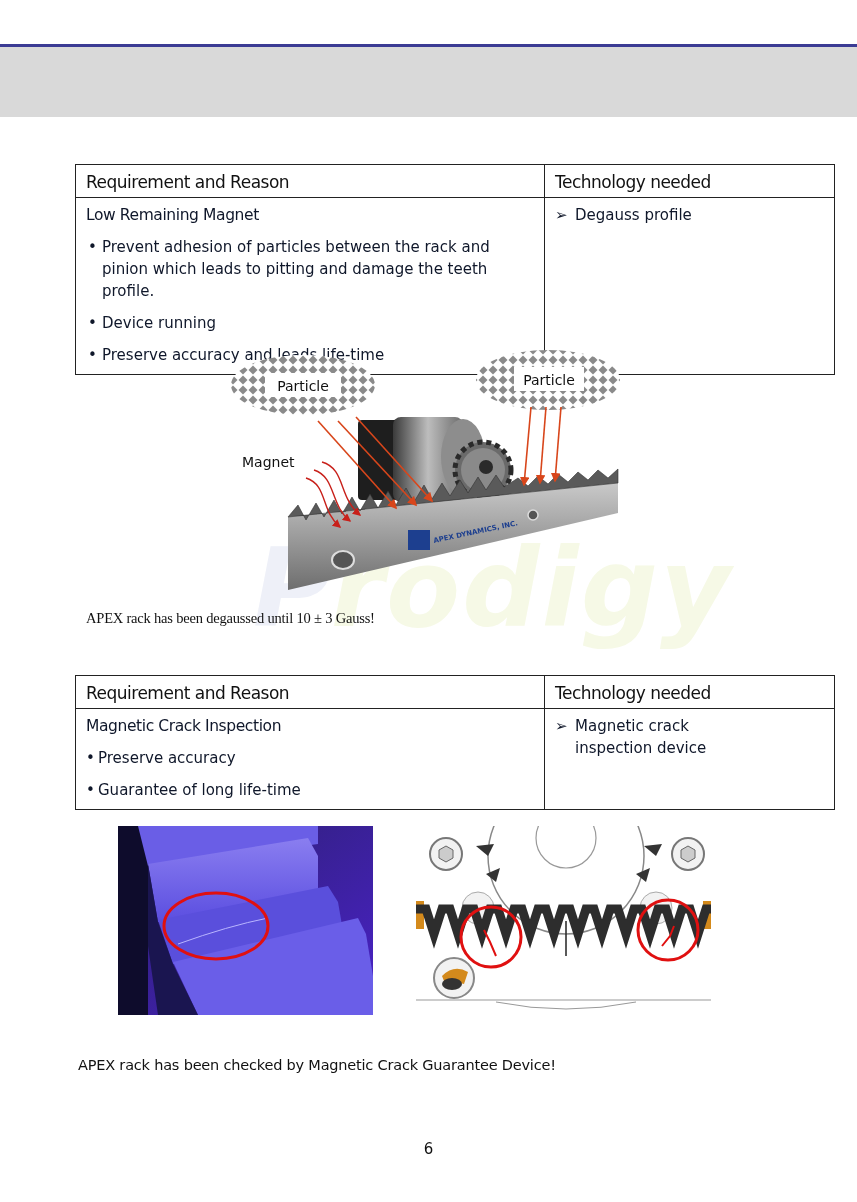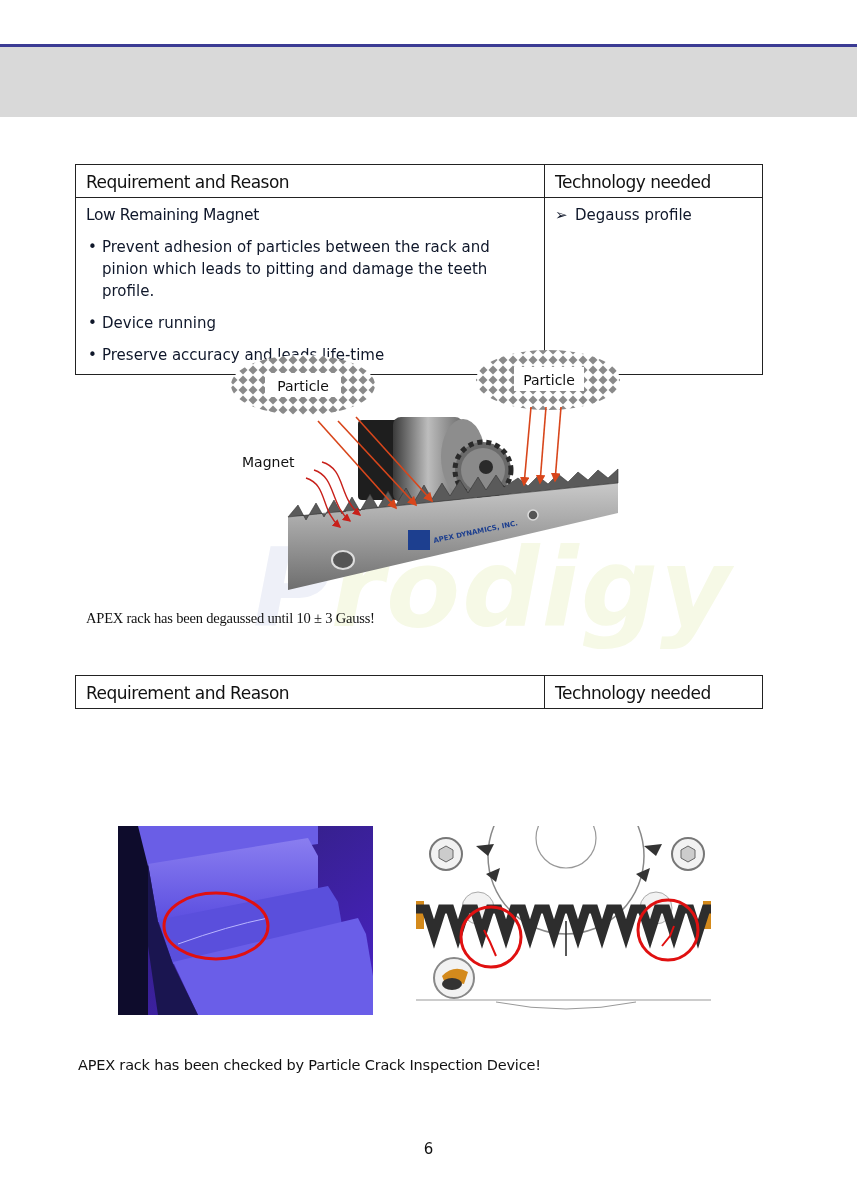--- a/index.html
+++ b/index.html
@@ -8,21 +8,21 @@
     background:#ffffff; font-family:"DejaVu Sans", sans-serif; color:#111;
   }
   .topbar { position:absolute; left:0; top:44px; width:857px; height:3px; background:#3b3b94; }
   .header-band { position:absolute; left:0; top:47px; width:857px; height:70px; background:#d9d9d9; }
 
   .watermark { position:absolute; left:205px; top:535px; font-family:"DejaVu Sans", sans-serif;
     font-weight:bold; font-style:italic; font-size:108px; letter-spacing:2px; line-height:1; pointer-events:none;margin-left:48px; }
   .watermark .wm-p { color:#eef0f8; }
   .watermark .wm-rest { color:#f6f9e6; }
 
-  table.req { position:absolute; left:75px; width:688px; border-collapse:collapse; font-family:"DejaVu Sans", sans-serif; }
+  table.req { position:absolute; left:75px; width:760px; border-collapse:collapse; font-family:"DejaVu Sans", sans-serif; }
   table.req td, table.req th { border:1.5px solid #222; vertical-align:top; text-align:left; }
   table.req th { font-weight:normal; font-size:17px; padding:7px 10px 5px 10px; letter-spacing:-0.5px; color:#111; }
   table.req td { font-size:15px; padding:6px 10px 8px 10px; line-height:22px; color:#0f172a; }
   .col1 { width:448px; }
   .req-title { font-size:15.5px; letter-spacing:-0.4px; }
   .bullets { margin:0; padding:0; list-style:none; }
   .bullets li { position:relative; padding-left:16px;margin-top:10px; }
   .bullets li::before { content:"•"; position:absolute; left:2px; }
   .bullets.tight li { padding-left:12px; }
   .bullets.tight li::before { left:0; }
@@ -147,20 +147,32 @@
 </svg>
 
 <div class="caption" style="left:86px; top:610px;font-family:Liberation Serif, serif;">APEX rack has been degaussed until 10 ± 3 Gauss!</div>
 
 <table class="req" id="t2">
   <tbody>
       <tr>
     <th class="col1">Requirement and Reason</th>
     <th>Technology needed</th>
   </tr>
+  <tr>
+    <td class="col1">
+      <div class="req-title">Magnetic Crack Inspection</div>
+      <ul class="bullets tight">
+        <li>Preserve accuracy</li>
+        <li>Guarantee of long life-time</li>
+      </ul>
+    </td>
+    <td>
+      <div class="tech"><span class="arrow">➢</span><span>Magnetic crack</span><br><span>inspection device</span></div>
+    </td>
+  </tr>
 </tbody>
   </table>
 
 <svg class="photo1" viewBox="0 0 255 189" xmlns="http://www.w3.org/2000/svg">
   <defs>
     <linearGradient id="uvbg" x1="0" y1="0" x2="1" y2="1">
       <stop offset="0" stop-color="#2a1f6a"></stop>
       <stop offset="1" stop-color="#4a22c8"></stop>
     </linearGradient>
     <linearGradient id="toothTop" x1="0" y1="0" x2="0" y2="1">
@@ -213,15 +225,15 @@
   <line x1="0" y1="174" x2="295" y2="174" stroke="#999" stroke-width="1"></line>
   <path d="M80,176 Q150,190 220,176" stroke="#999" fill="none"></path>
 
   <path d="M68,104 L74,116 L80,130" stroke="#e01010" stroke-width="2" fill="none"></path>
   <path d="M258,100 L254,110 L246,120" stroke="#e01010" stroke-width="2" fill="none"></path>
 
   <circle cx="75" cy="111" r="30" fill="none" stroke="#e01010" stroke-width="3"></circle>
   <circle cx="252" cy="104" r="30" fill="none" stroke="#e01010" stroke-width="3"></circle>
 </svg>
 
-<div class="caption" style="left:78px; top:1057px;">APEX rack has been checked by Particle Crack Inspection Device!</div>
+<div class="caption" style="left:78px; top:1057px;">APEX rack has been checked by Magnetic Crack Guarantee Device!</div>
 
 <div class="page-num">6</div>
 
 </body></html>

